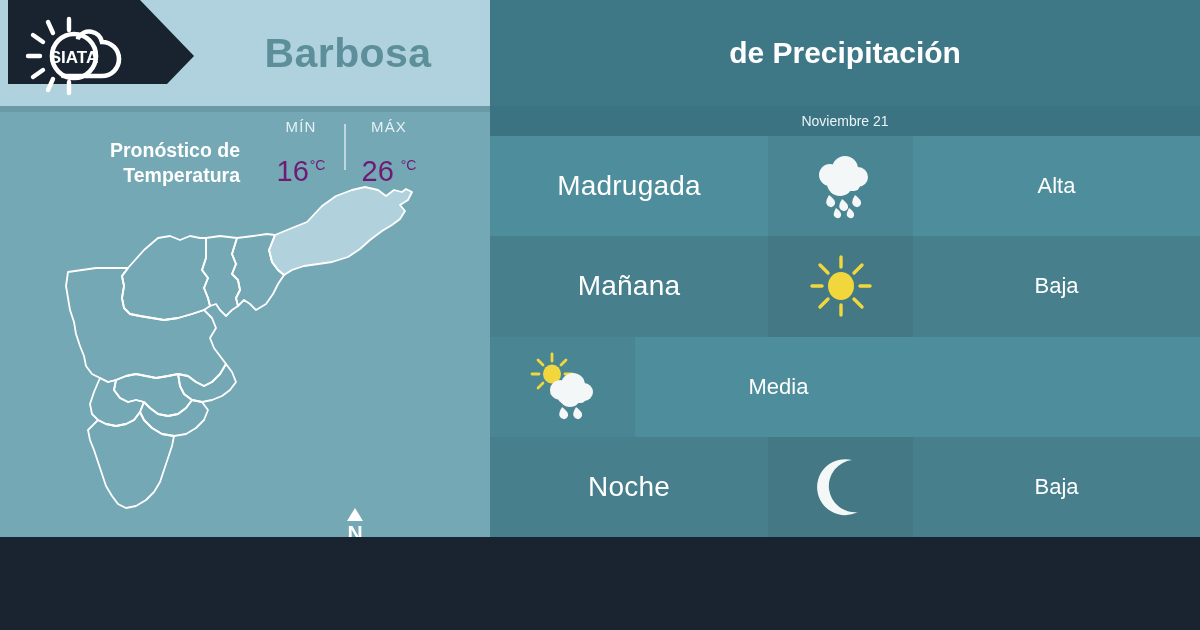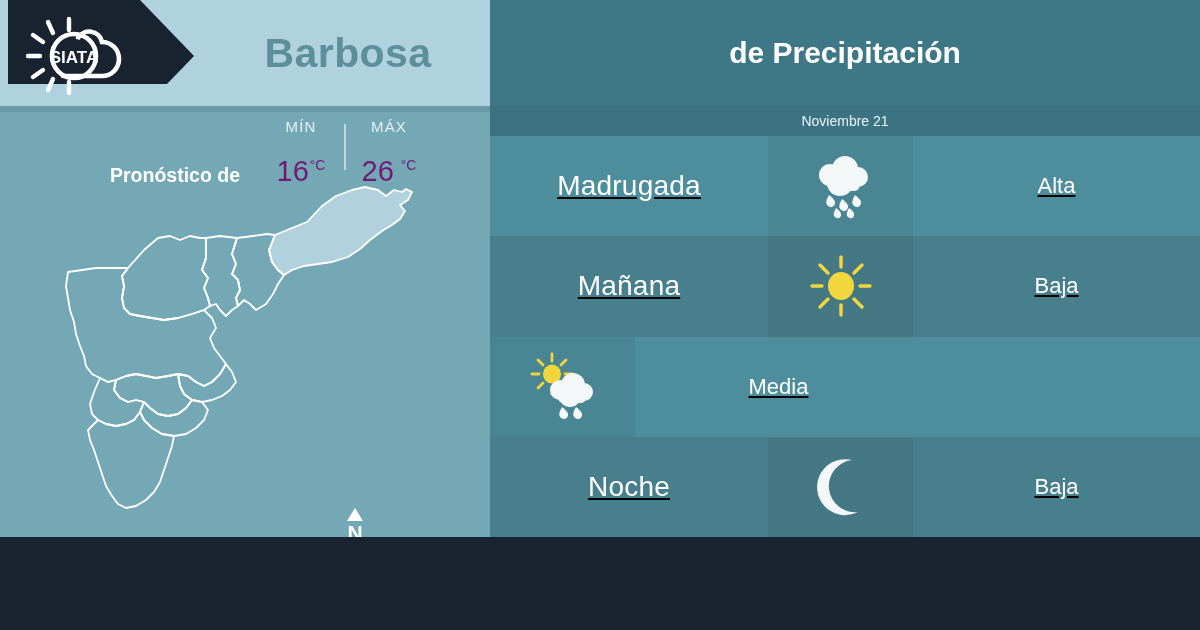--- a/index.html
+++ b/index.html
@@ -46,21 +46,21 @@
 
   
   .right-panel{position:absolute;left:490px;top:0;width:710px;height:537px;background:#46838f;}
   .right-header{position:absolute;left:0;top:0;width:710px;height:106px;background:#3e7886;
     display:flex;flex-direction:column;align-items:center;justify-content:center;}
   .right-title{color:#ffffff;font-size:30px;font-weight:bold;line-height:36px;text-align:center;}
   .right-date-bar{position:absolute;left:0;top:106px;width:710px;height:30px;background:#3b7382;
     display:flex;align-items:center;justify-content:center;}
   .right-date{color:#e9f4f7;font-size:14px;}
 
-  .table{position:absolute;left:0;top:136px;width:710px;height:401px;text-decoration:underline;}
+  .table{position:absolute;left:0;top:136px;width:710px;height:401px;}
   .row{display:flex;width:710px;height:100.25px;}
   .row.light{background:#4e8d9b;}
   .row.dark{background:#477f8c;}
   .cell-period{width:278px;display:flex;align-items:center;justify-content:center;}
   .cell-period span{color:#ffffff;font-size:28px;letter-spacing:.2px;}
   .cell-icon{width:145px;display:flex;align-items:center;justify-content:center;
     background:rgba(0,0,0,.055);}
   .cell-prob{width:287px;display:flex;align-items:center;justify-content:center;}
   .cell-prob span{color:#ffffff;font-size:22px;}
   .cell-icon svg{display:block;}
@@ -93,20 +93,21 @@
         <circle cx="52" cy="42" r="17" fill="#18232f"></circle>
         <text x="52" y="49" text-anchor="middle" fill="#ffffff" font-family="Liberation Sans, sans-serif" font-size="17" font-weight="bold">SIATA</text>
       </svg>
     </div>
 
     <div class="city-name">Barbosa</div>
 
     <div class="temp-block">
       <div class="temp-title">
         <div>Pronóstico de</div>
+        <div>Temperatura</div>
       </div>
       <div class="temp-values">
         <div class="temp-col">
           <div class="temp-lab">MÍN</div>
           <div class="temp-val">
             <span>16</span>
             <span class="temp-unit">°C</span>
           </div>
         </div>
         <div class="temp-sep"></div>

